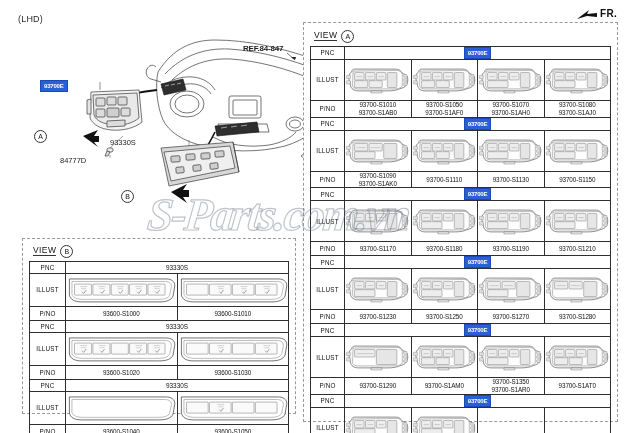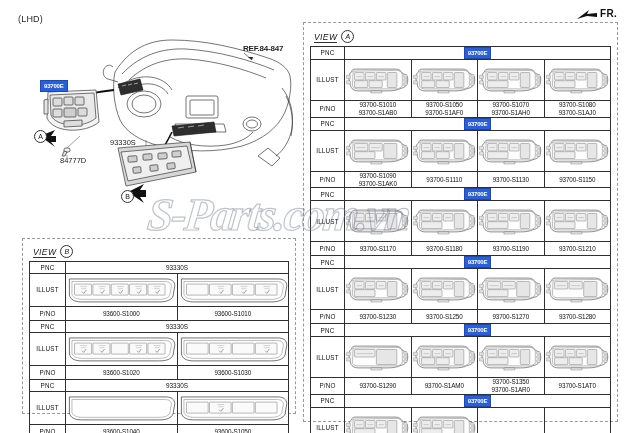--- a/index.html
+++ b/index.html
@@ -12,21 +12,21 @@
     color:#111;
   }
   .lhd{position:absolute;left:18px;top:14px;font-size:9px;letter-spacing:.2px;color:#2a2a2a;}
 
   
   .fr-wrap{position:absolute;right:10px;top:8px;display:flex;gap:2px;}
   .fr-arrow{width:22px;height:14px;}
   .fr-text{font-size:10px;font-weight:bold;letter-spacing:.3px;}
 
   
-  .illo{position:absolute;left:0;top:0;width:300px;height:232px;}
+  .illo{position:absolute;left:0;top:0;width:300px;height:232px;padding-left:43px;}
 
   .callout{position:absolute;font-size:7.5px;color:#222;}
   .ref-label{left:243px;top:44px;font-weight:bold;font-size:8px;letter-spacing:-.2px;}
   .lbl-84777D{left:60px;top:156px;font-size:7.5px;}
   .lbl-93330S{left:110px;top:138px;font-size:7.5px;}
 
   .blue-badge{
     display:inline-block;
     background:#2b5fd9;
     color:#fff;
@@ -51,21 +51,21 @@
   
   .panel{
     position:absolute;
     border:1px dashed #999;
     background:#fff;
     box-sizing:border-box;
   }
   .panel-a{left:303px;top:22px;width:315px;height:400px;padding:5px 6px 4px 6px;}
   .panel-b{left:22px;top:238px;width:274px;height:176px;padding:4px 6px 4px 6px;}
 
-  .view-head{display:flex;align-items:flex-end;gap:4px;font-size:8.5px;margin:2px 0 3px 4px;font-style:italic;}
+  .view-head{display:flex;align-items:flex-start;gap:4px;font-size:8.5px;margin:2px 0 3px 4px;}
   .view-head .vtxt{border-bottom:1px solid #333;padding-bottom:0px;letter-spacing:.4px;}
 
   table.grid{border-collapse:collapse;width:100%;table-layout:fixed;}
   table.grid td{
     border:1px solid #2f2f2f;
     font-size:6.3px;
     text-align:center;
     vertical-align:middle;
     padding:0;
     color:#111;

